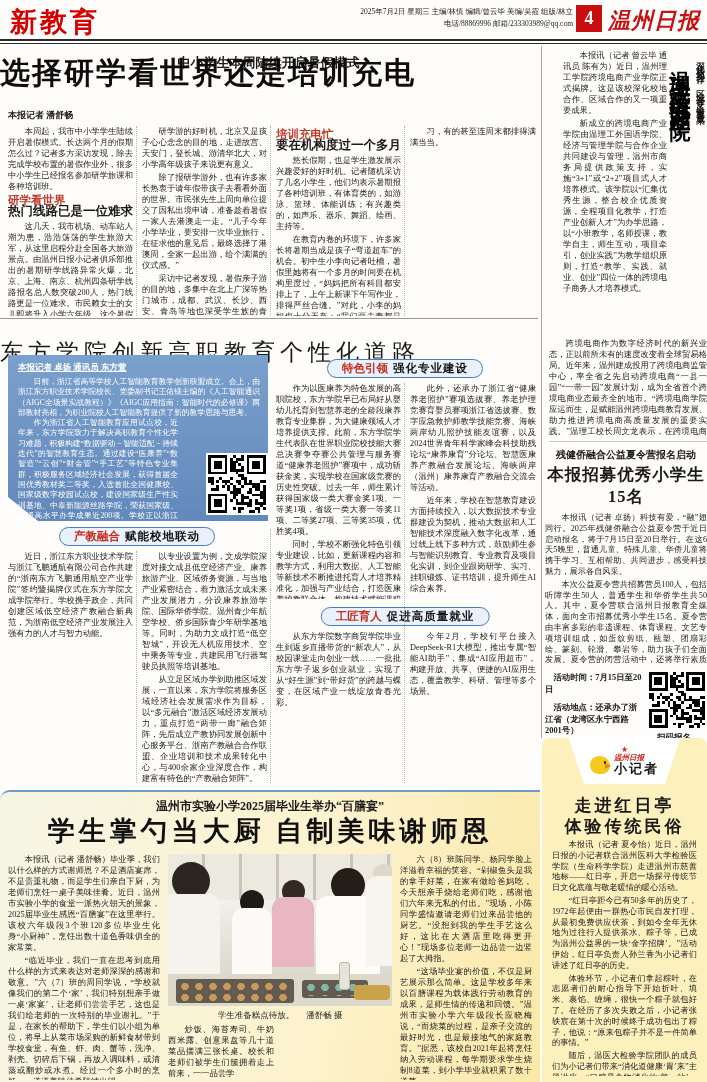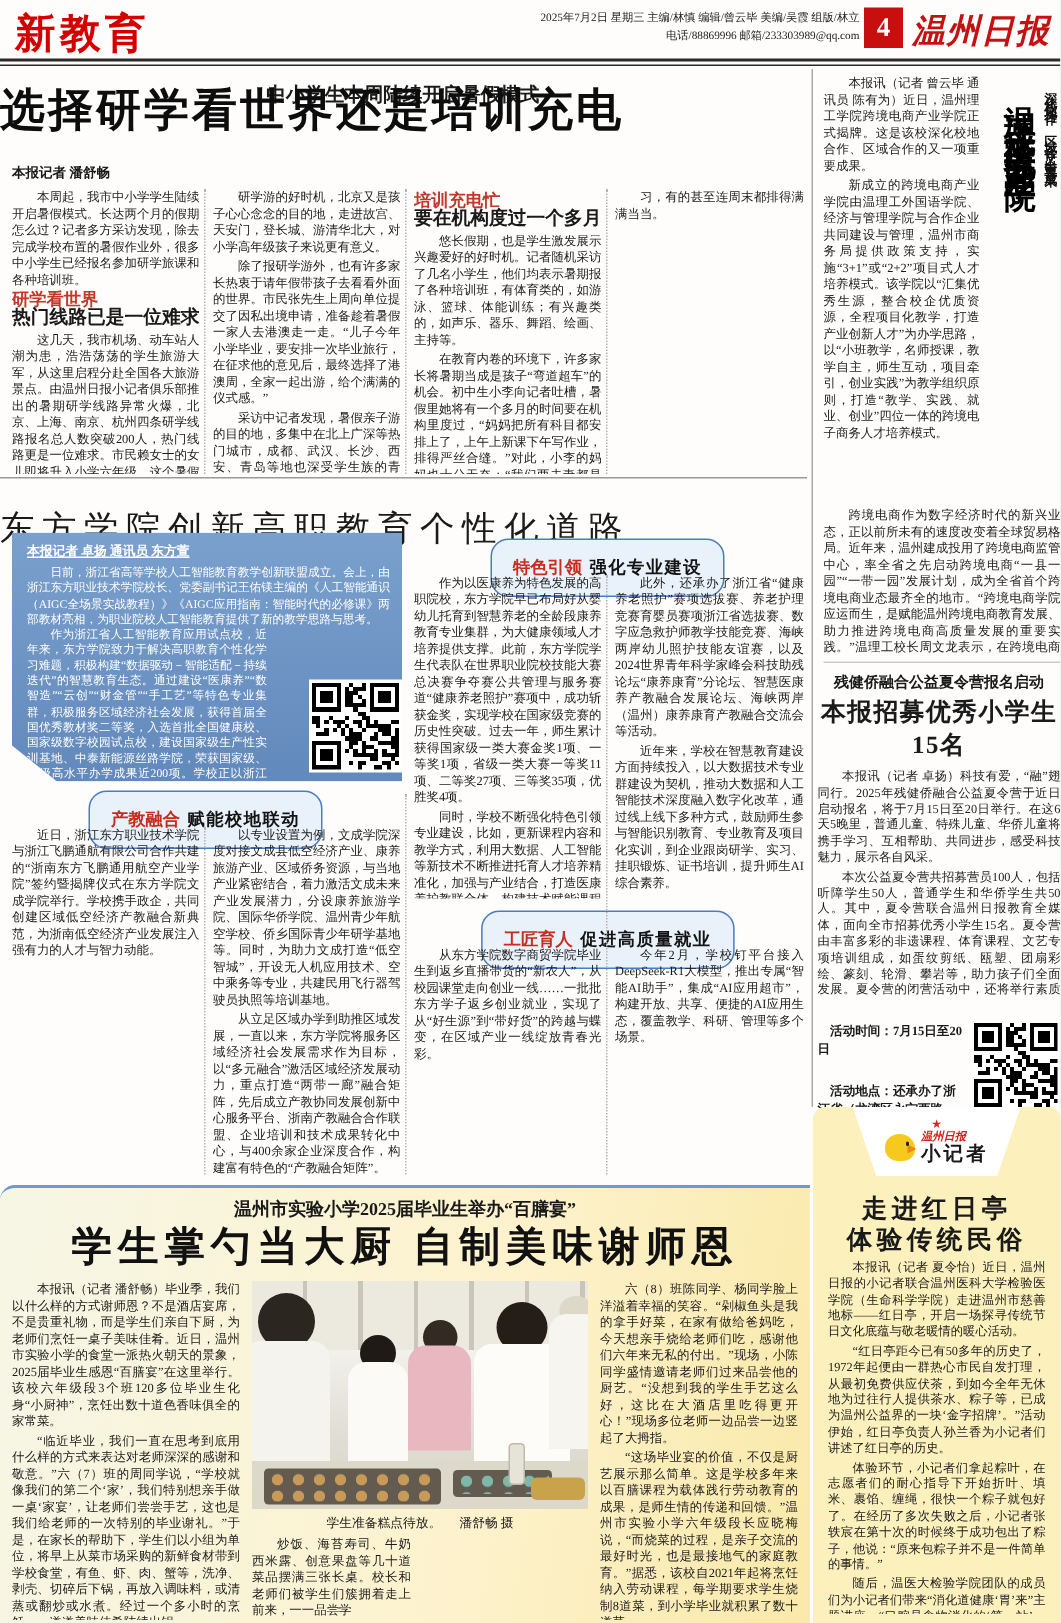--- a/index.html
+++ b/index.html
@@ -31,48 +31,48 @@
   .lc4{left:410px;top:80px;width:126px;height:190px}
   .intro p{color:#222}
   .sec-head{text-align:left;margin:3px 0 4px}
   .sec-head .r{display:block;color:#c0392b;font-weight:700;font-size:11.5px}
   .sec-head .b{display:block;font-weight:700;font-size:12.5px}
   .vline-main{position:absolute;left:541px;top:46px;height:692px;border-left:1px solid #aaa}
   
   .wzlg{position:absolute;left:549px;top:48px;width:158px;height:390px}
   .wz-kick{position:absolute;right:0;top:6px;writing-mode:vertical-rl;font-size:8.5px;letter-spacing:3px;font-weight:600;color:#111}
   .wz-head{position:absolute;right:13px;top:6px;writing-mode:vertical-rl;font-size:21px;font-weight:800;letter-spacing:4px;color:#000}
-  .wz-narrow{left:0;top:2px;width:104px;height:284px}
+  .wz-narrow{left:14px;top:2px;width:104px;height:284px}
   .wz-wide{left:0;top:290px;width:158px;height:98px}
   .hr-right{position:absolute;left:549px;top:441px;width:158px;border-top:1px solid #c9c9c9}
   
   .camp{position:absolute;left:545px;top:446px;width:162px;height:290px}
   .camp-kick{text-align:center;font-size:10px;font-weight:700;margin-top:2px;
              font-family:"Liberation Sans","DejaVu Sans",sans-serif}
   .camp-head{text-align:center;font-size:16.5px;font-weight:800;letter-spacing:1px;margin:2px 0 5px}
   .camp-body{position:relative;height:152px;overflow:hidden;font-size:8.2px;line-height:10.8px}
   .camp-foot{position:relative;height:100px;margin-top:4px}
   .camp-info{width:98px;font-size:8.4px;line-height:11.5px;font-weight:700}
-  .camp-info p{margin:17px 0 2px;text-indent:1em;text-align:left}
+  .camp-info p{margin:7px 0 2px;text-indent:1em;text-align:left}
   .camp-qr{position:absolute;right:2px;top:0;width:56px;height:56px;background:#fff}
   .camp-note{position:absolute;right:0;top:60px;width:66px;text-align:center}
   .camp-note .n1{display:block;font-weight:700;font-size:8.5px}
   .camp-note .n2{display:block;font-size:7px}
   
   .banner{position:absolute;left:0;top:318px;width:538px;height:470px;border-top:1px solid #999}
   .banner-head{position:absolute;top:18px;width:100%;text-align:left;font-size:23px;font-weight:400;letter-spacing:5px}
   .bluebox{position:absolute;left:8px;top:36px;width:260px;height:166px;box-sizing:border-box;
            background:linear-gradient(#7aa0cd,#6289bb);color:#fff;padding:7px 8px 6px 10px;
            clip-path:polygon(0 0,100% 0,100% 100%,30px 100%,0 142px)}
   .bb-byline{font-size:8.5px;font-weight:700;text-decoration:underline;margin-bottom:3px}
   .bb-text p{font-size:7.8px;line-height:10.3px;text-align:justify;text-indent:2em;margin:0}
   .bb-p2{width:160px}
   .bb-qr{position:absolute;right:30px;bottom:12px;width:58px;height:58px;background:#fff;padding:2px}
   .bb-qrcap{position:absolute;right:9px;bottom:12px;writing-mode:vertical-rl;font-size:8px;letter-spacing:3px;color:#fff}
-  .pill{position:absolute;display:flex;align-items:center;gap:5px;height:17px;padding:10px 14px;
+  .pill{position:absolute;display:flex;align-items:center;gap:5px;height:17px;padding:0 14px;
         border:1.5px solid #4a7dbd;border-radius:12px;background:#e9f1fa;white-space:nowrap;
         font-family:"Liberation Sans","DejaVu Sans",sans-serif}
   .pill .tag{color:#c72c1e;font-weight:700;font-size:11.5px}
   .pill .rest{color:#141414;font-weight:700;font-size:11.5px;letter-spacing:1px}
   #pill-tese{left:405px;top:40px;transform:translateX(-50%)}
   #pill-chan{left:137px;top:208px;transform:translateX(-50%)}
   #pill-gong{left:405px;top:288px;transform:translateX(-50%)}
   .bn-c3a{left:276px;top:64px;width:125px;height:216px}
   .bn-c4a{left:410px;top:64px;width:126px;height:216px}
   .bn-c1{left:8px;top:232px;width:125px;height:232px}

